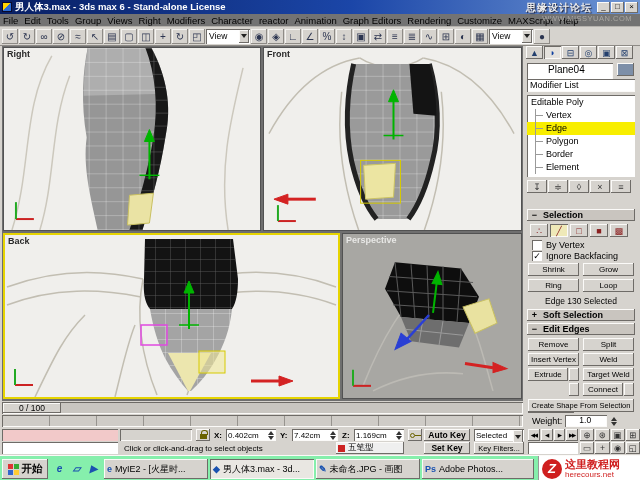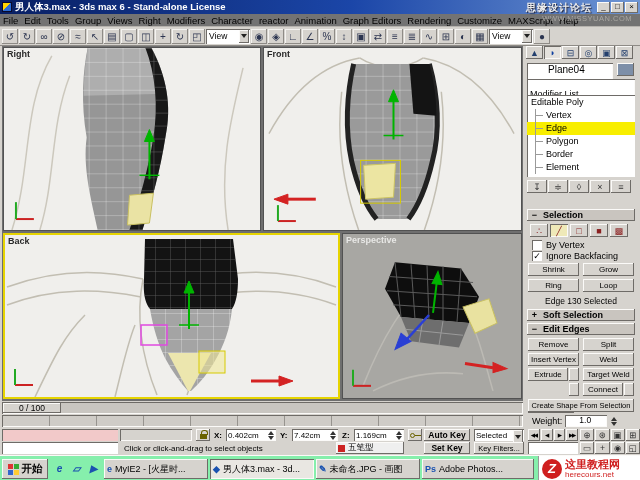--- a/index.html
+++ b/index.html
@@ -40,21 +40,21 @@
   .vp-label{position:absolute;left:3px;top:1px;font-size:9px;font-weight:bold;color:#2a2a2a;z-index:5}
   .vp-label.light{color:#e8e8e6}
 
   
   .cmdpanel{position:absolute;left:524px;top:46px;width:114px;height:381px;background:#d6d3ce;font-size:9px}
   .cp-tabs{position:absolute;left:2px;top:0;width:110px;height:14px;display:flex;gap:1px}
   .cp-tab{width:17px;height:13px;display:flex;align-items:center;justify-content:center;font-size:9px;color:#24406e;background:#d6d3ce;box-shadow:inset -1px -1px 0 #6e6b67,inset 1px 1px 0 #fbfaf8}
   .cp-tab.active{box-shadow:inset 1px 1px 0 #6e6b67,inset -1px -1px 0 #fbfaf8;background:#e4e1dc;color:#1040a0}
   .cp-name{position:absolute;left:3px;top:17px;width:86px;height:25px;font-size:10px;padding:1px 21px}
   .cp-swatch{position:absolute;left:93px;top:17px;width:17px;height:13px;background:#7d8fa8}
-  .cp-modlist{position:absolute;left:3px;top:33px;width:108px;height:13px;font-size:9px;padding:10px 3px}
+  .cp-modlist{position:absolute;left:3px;top:33px;width:108px;height:13px;font-size:9px;padding:1px 3px}
   .stack{position:absolute;left:3px;top:49px;width:108px;height:82px;background:#fff;box-shadow:inset 1px 1px 0 #6e6b67;padding:1px 0;overflow:hidden}
   .stack-row{height:13px;line-height:13px;padding-left:4px;font-size:9px;white-space:nowrap}
   .stack-row.sub{padding-left:19px;position:relative}
   .stack-row.sub::before{content:"";position:absolute;left:8px;top:0;bottom:0;width:1px;background:#9a9a9a}
   .stack-row.sub::after{content:"";position:absolute;left:9px;top:6px;width:7px;height:1px;background:#9a9a9a}
   .stack-row.selected{background:#f8ee00}
   .stack-ops{position:absolute;left:3px;top:134px;width:108px;height:13px;display:flex;gap:1px}
   .stack-op{width:20px;height:13px;display:flex;align-items:center;justify-content:center;font-size:9px;color:#333}
   .rollout{position:absolute;left:3px;width:108px;height:12px;background:#c9c5bf;display:flex;align-items:center;font-weight:bold;font-size:9px;padding-left:3px;gap:4px}
   .ro-toggle{width:9px;text-align:center;font-weight:bold}

